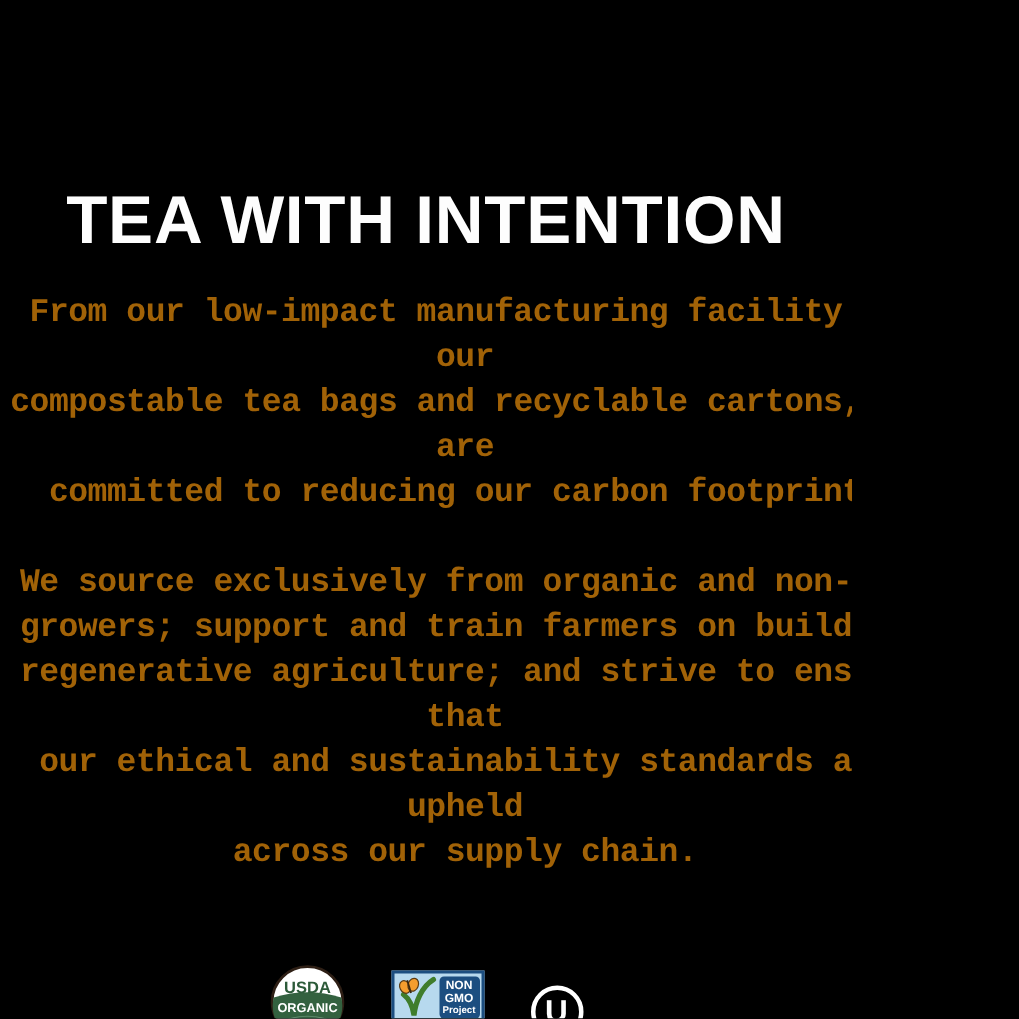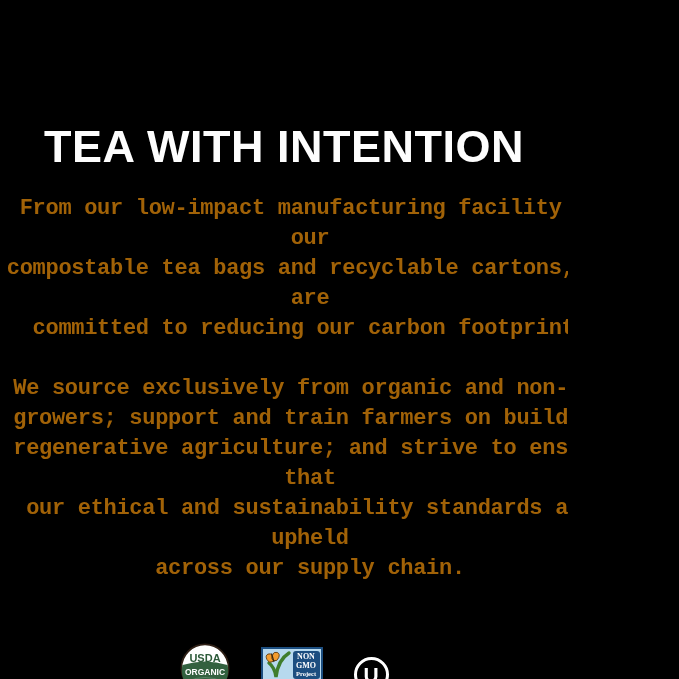--- a/index.html
+++ b/index.html
@@ -58,21 +58,20 @@
     background: #b7d9ee;
   }
   .nongmo-art { position: absolute; left: 0; top: 1px; }
   .nongmo-box {
     position: absolute;
     right: 1px; top: 2px;
     width: 27px; height: 28px;
     background: #1c4e80;
     border-radius: 3px;
     color: #ffffff;
-    font-family: Liberation Serif, serif;
   }
   .nongmo-box .w1, .nongmo-box .w2 {
     font-size: 8px; font-weight: bold; line-height: 8.5px;
   }
   .nongmo-box .w1 { padding-top: 2px; }
   .nongmo-box .w3 { font-size: 6.5px; font-weight: bold; line-height: 7.5px; }
   .nongmo-verified {
     position: absolute;
     left: 0; bottom: 0;
     width: 58px; height: 10px;

